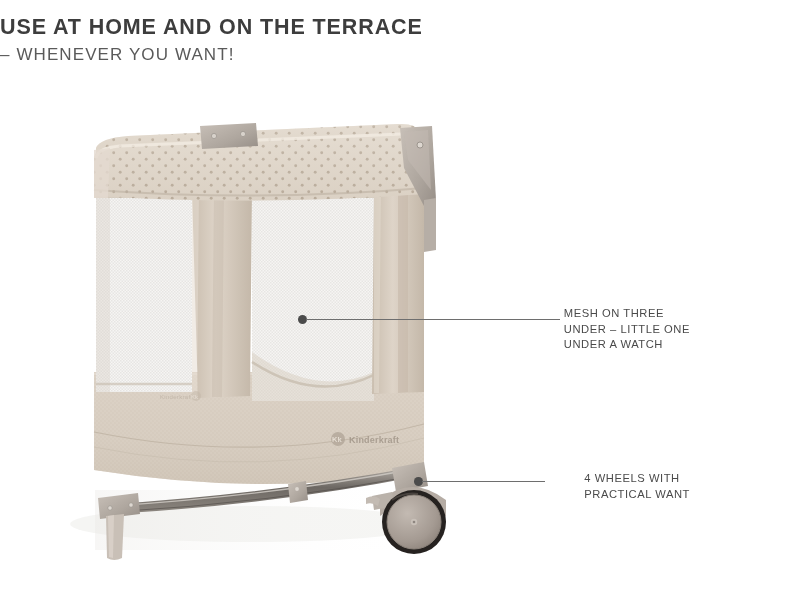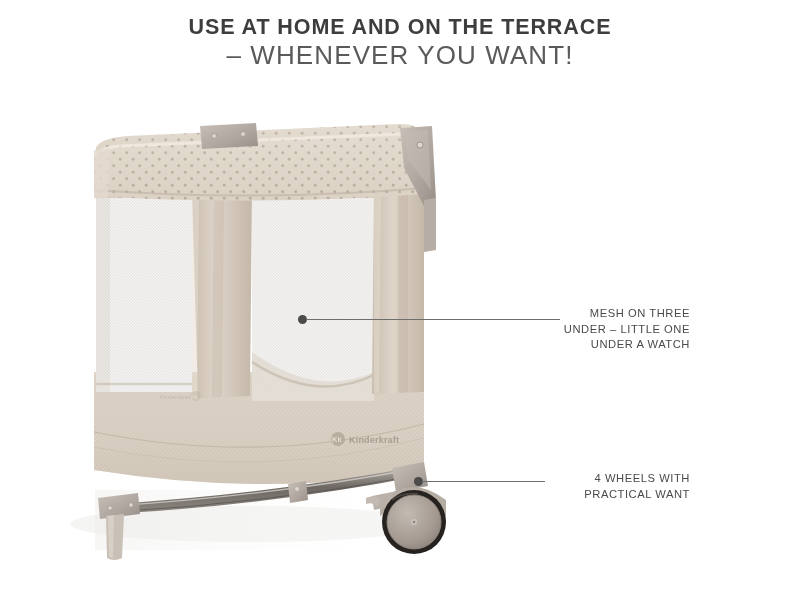--- a/index.html
+++ b/index.html
@@ -15,32 +15,32 @@
     font-family: "Liberation Sans", sans-serif;
     -webkit-font-smoothing: antialiased;
   }
 
   
   #header {
     position: absolute;
     left: 0;
     top: 14px;
     width: 800px;
-    text-align: center;
+    text-align: left;
   }
   #headline {
     font-size: 21.5px;
     font-weight: bold;
     letter-spacing: 0.9px;
     color: #3d3d3d;
     line-height: 26px;
     white-space: nowrap;
   }
   #subhead {
-    font-size: 26px;
+    font-size: 17px;
     font-weight: 300;
     letter-spacing: 1.1px;
     color: #5a5a5a;
     line-height: 24px;
     margin-top: 3px;
     white-space: nowrap;
   }
 
   
   #product {
@@ -51,21 +51,20 @@
     height: 600px;
   }
 
   
   .callout-text {
     position: absolute;
     font-size: 11.2px;
     letter-spacing: 0.55px;
     line-height: 15.5px;
     color: #4a4a4a;
-    text-align: right;
     white-space: nowrap;
   }
   #callout-mesh-text { right: 110px; top: 306px; }
   #callout-wheels-text { right: 110px; top: 471px; }
 
   .leader {
     position: absolute;
     height: 1px;
     background: #6e6e6e;
   }

